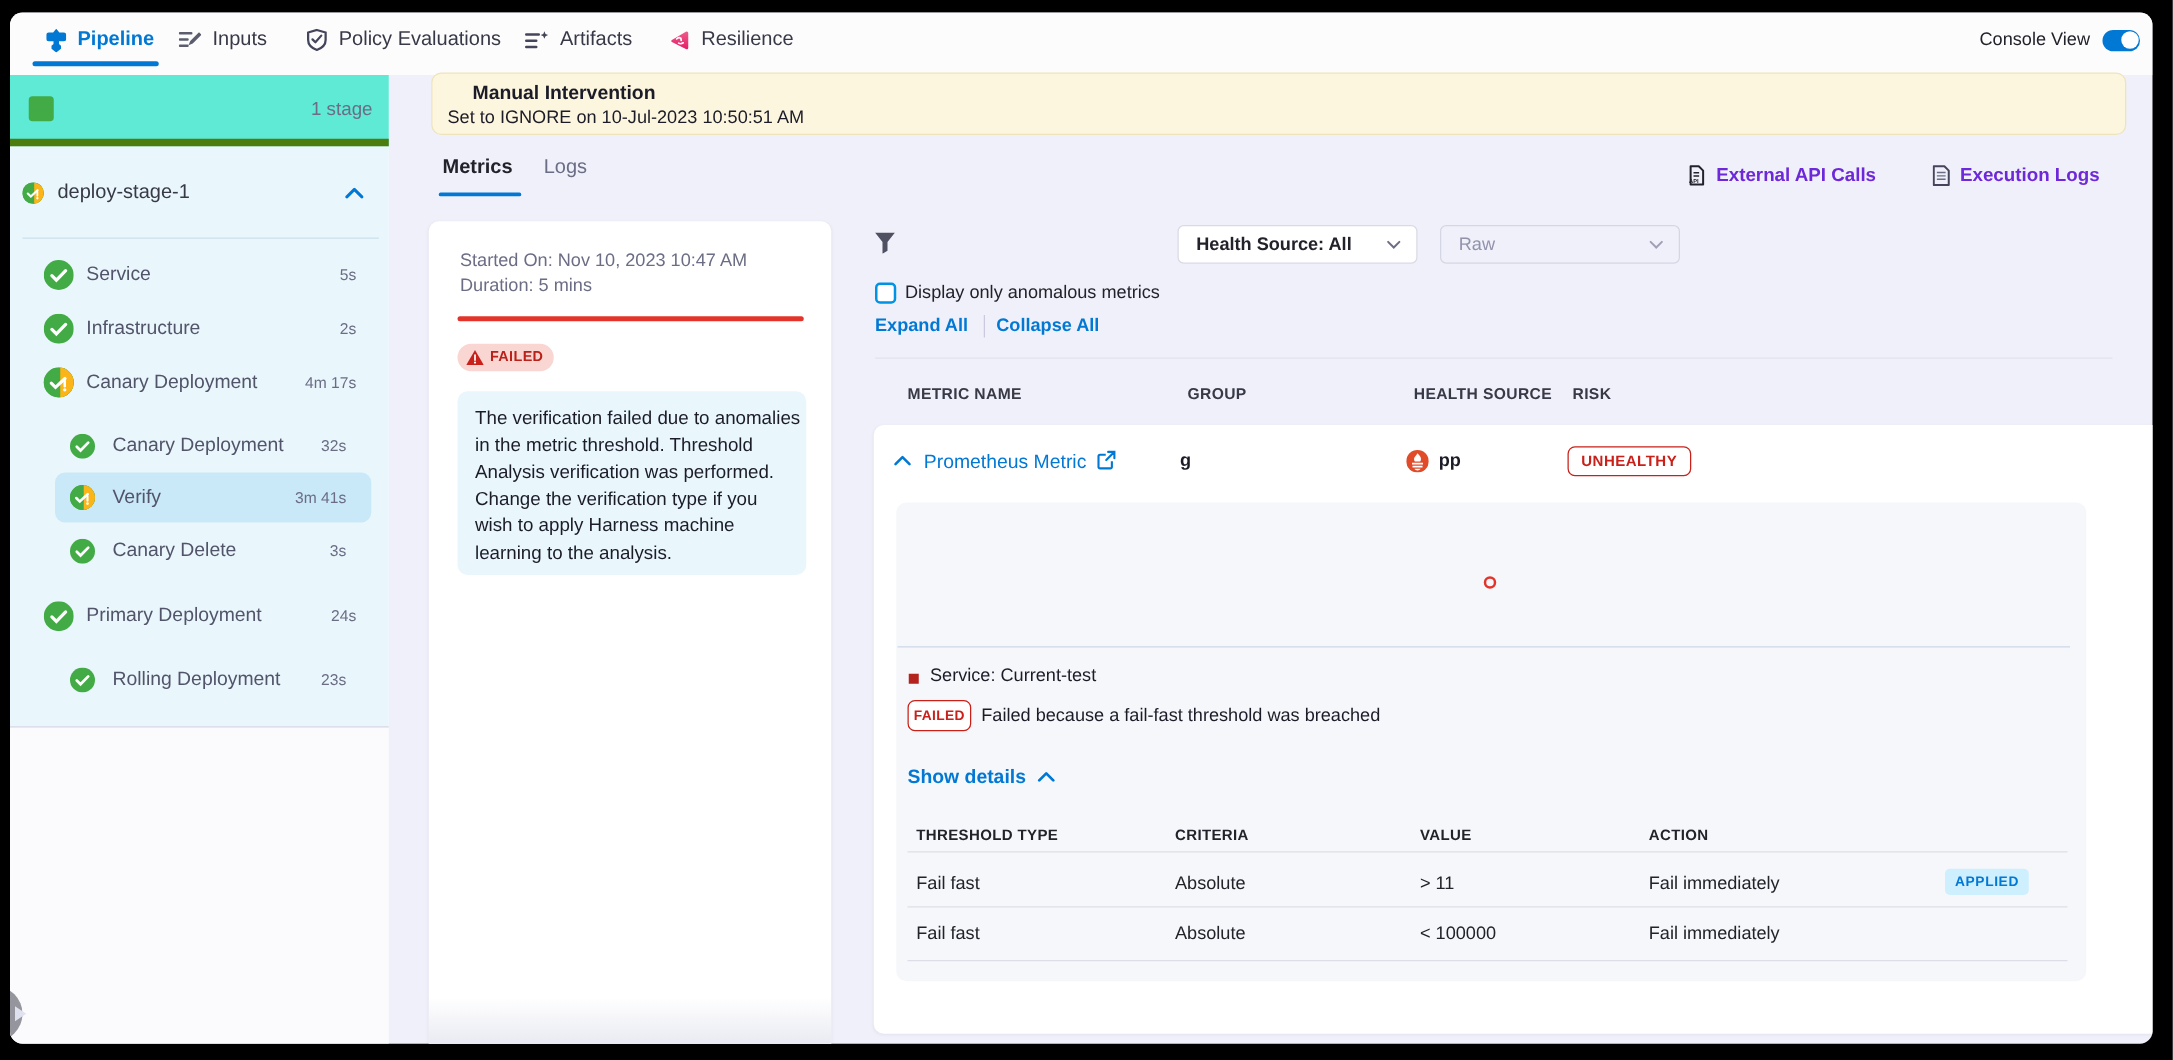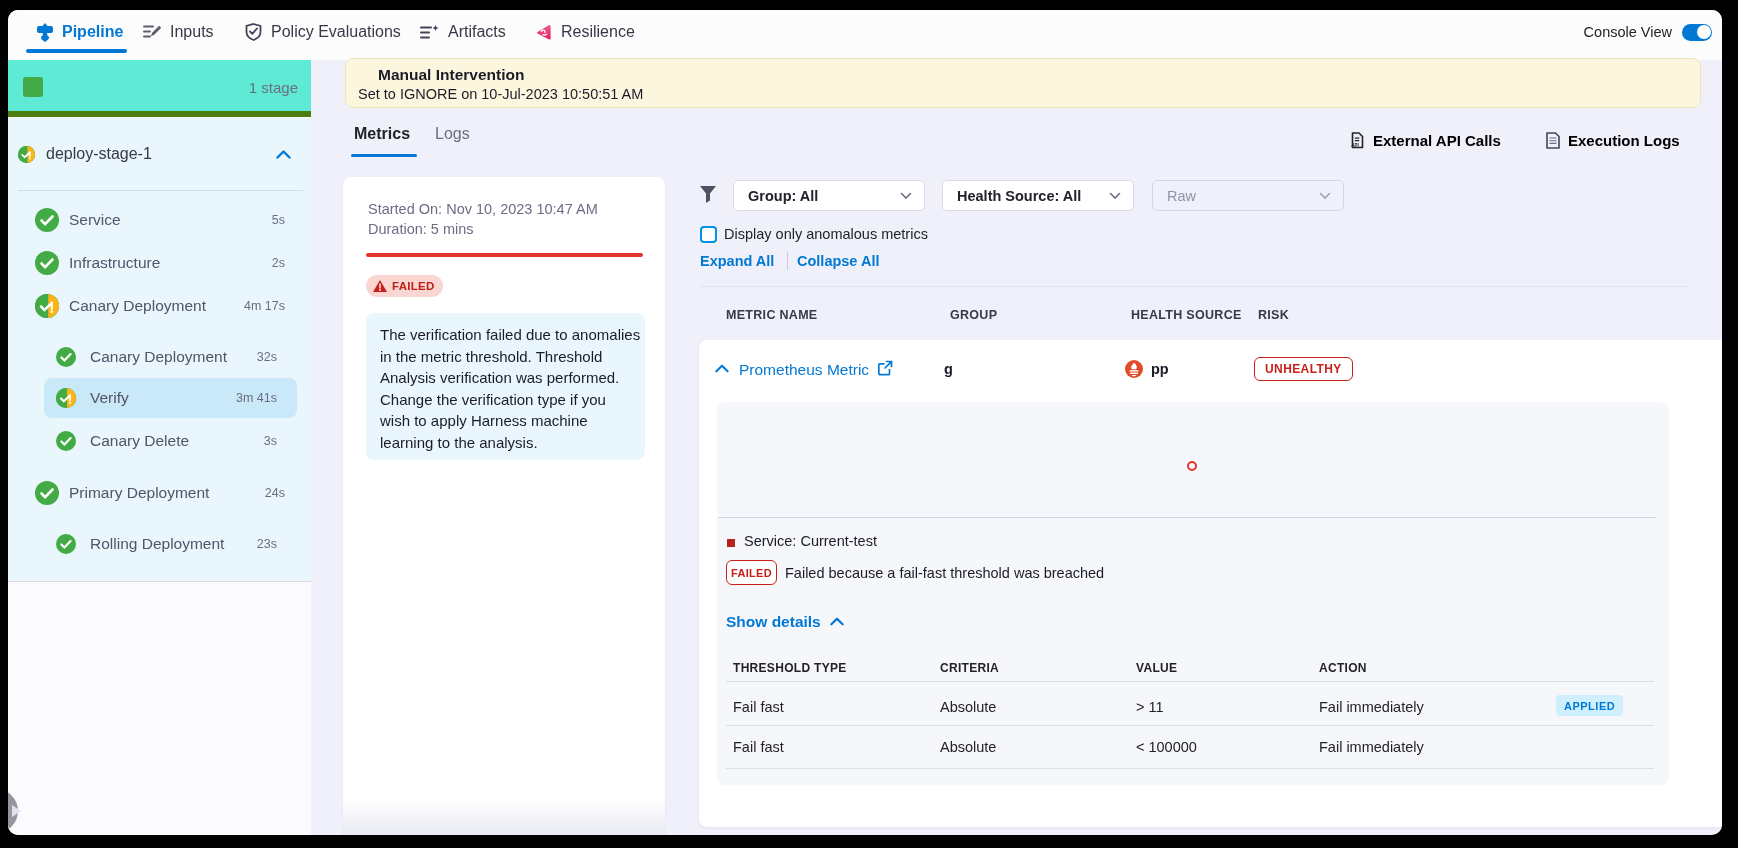--- a/index.html
+++ b/index.html
@@ -32,21 +32,21 @@
   .okc { width:24px; height:24px; border-radius:50%; background:#42ab45; position:relative; flex:none; }
   .okc svg { position:absolute; left:0; top:0; }
   .handle { position:absolute; left:-34px; top:729px; width:44px; height:44px; border-radius:50%; background:#95959e; }
   .handle:after { content:""; position:absolute; left:38px; top:16px; border-left:9px solid #dfe2ee; border-top:6px solid transparent; border-bottom:6px solid transparent; }
 
   
   .banner { position:absolute; left:337px; top:48px; width:1356px; height:50px; background:#fcf6df; border:1px solid #eee4bc; border-radius:8px; padding:7px 12px; }
   .banner .b1 { font-size:15.5px; font-weight:700; color:#1c1c28;margin-left:20px; }
   .banner .b2 { font-size:14.5px; color:#1c1c28; margin-top:2px; }
   .mtab { position:absolute; font-size:16px; }
-  .links { position:absolute; display:flex; align-items:center; gap:8px; font-size:15px; font-weight:600; color:#000000; }
+  .links { position:absolute; display:flex; align-items:center; gap:8px; font-size:15px; font-weight:600; color:#6d28d9; }
 
   
   .lcard { position:absolute; left:335px; top:167px; width:322px; height:659px; background:#fff; border-radius:8px 8px 0 0; box-shadow:0 1px 3px rgba(40,41,61,.06); }
   .lcard:after { content:""; position:absolute; left:0; right:0; bottom:0; height:38px; background:linear-gradient(rgba(233,234,242,0), #e9eaf2); }
   .lmeta { font-size:14.5px; color:#6b6d85; }
   .redbar { position:absolute; left:23px; top:76px; width:277px; height:4px; background:#e3342b; border-radius:2px; }
   .failpill { position:absolute; left:23px; top:98px; height:22px; padding:0 8px 0 7px; background:#f9d6d2; border-radius:11px; display:flex; align-items:center; gap:5px; font-size:11.5px; font-weight:700; color:#bb2019; letter-spacing:.3px; }
   .infobox { position:absolute; left:23px; top:136px; width:279px; height:147px; white-space:nowrap; overflow:hidden; background:#e9f7fd; border-radius:8px; padding:11px 14px; font-size:15px; color:#1c1c28; line-height:21.5px; }
 
   
@@ -282,26 +282,20 @@
           <circle cx="7" cy="10" r=".9" fill="#fff"></circle>
         </svg>
       <span>FAILED</span>
     </div>
     <div class="infobox">The verification failed due to anomalies<br>in the metric threshold. Threshold<br>Analysis verification was performed.<br>Change the verification type if you<br>wish to apply Harness machine<br>learning to the analysis.</div>
   </div>
 
   <svg class="abs" style="left:692px; top:176px;" width="16" height="17" viewBox="0 0 16 17">
       <path d="M0 0 h16 l-6 7.5 v7 l-4 2.5 v-9.5 z" fill="#4f5162"></path>
     </svg>
-  <div class="dd" style="left:725px; top:170px; width:192px;">
-      <span>Group: All</span>
-      <svg width="12" height="8" viewBox="0 0 12 8" fill="none" stroke="#6b6d85" stroke-width="1.6" stroke-linecap="round">
-        <path d="M1.5 1.5 L6 6 L10.5 1.5"></path>
-      </svg>
-    </div>
   <div class="dd" style="left:934px; top:170px; width:192px;">
       <span>Health Source: All</span>
       <svg width="12" height="8" viewBox="0 0 12 8" fill="none" stroke="#6b6d85" stroke-width="1.6" stroke-linecap="round">
         <path d="M1.5 1.5 L6 6 L10.5 1.5"></path>
       </svg>
     </div>
   <div class="dd disabled" style="left:1144px; top:170px; width:192px;">
       <span>Raw</span>
       <svg width="12" height="8" viewBox="0 0 12 8" fill="none" stroke="#9fa0b5" stroke-width="1.6" stroke-linecap="round">
         <path d="M1.5 1.5 L6 6 L10.5 1.5"></path>

